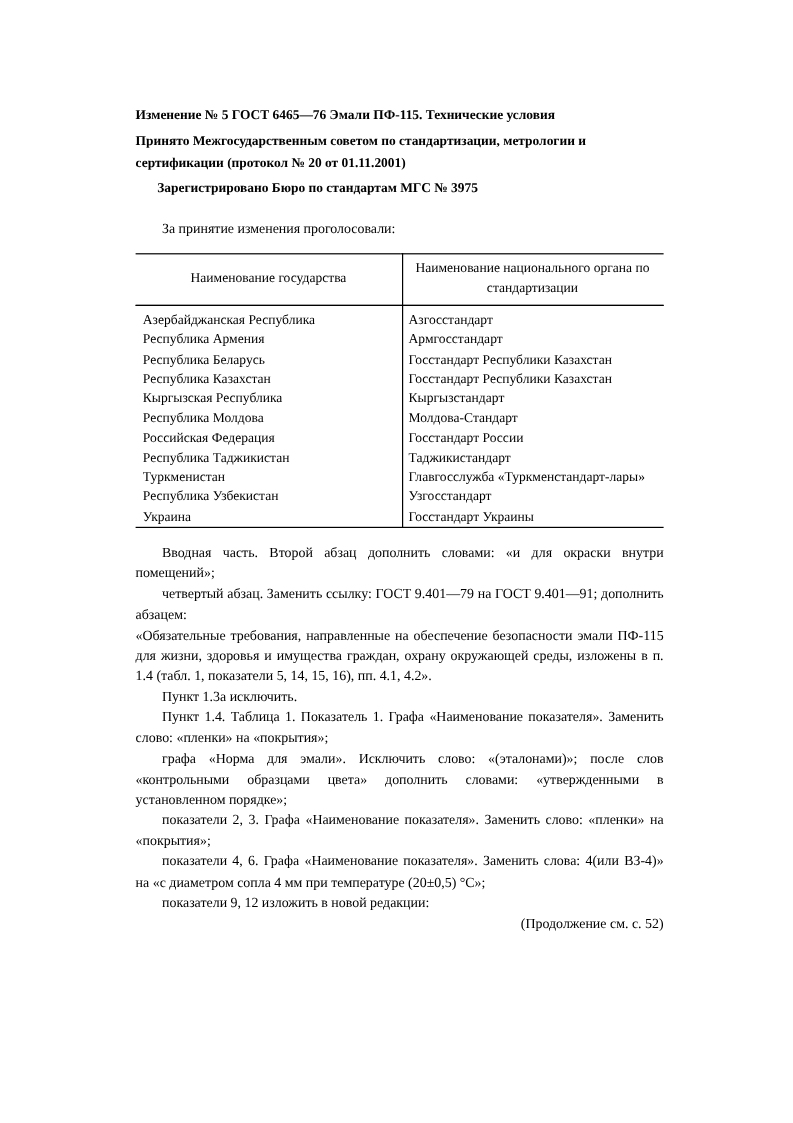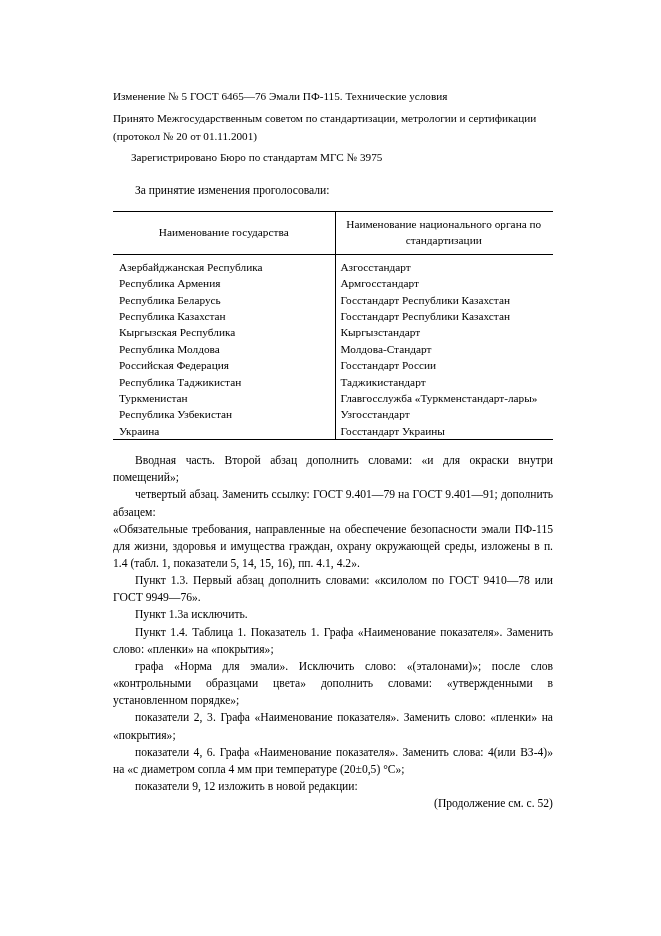--- a/index.html
+++ b/index.html
@@ -23,21 +23,21 @@
     height: 936px;
     padding: 0;
   }
   .content {
     position: absolute;
     left: 113px;
     top: 88px;
     width: 440px;
   }
   .hdr {
-    font-weight: normal;
+    font-weight: bold;
     font-size: 11.2px;
     line-height: 1.55;
     text-align: left;
   }
   .hdr-line1 { margin-bottom: 5px; }
   .hdr-line2 { margin-bottom: 0px; }
   .hdr-line3 { text-indent: 18px; margin-top: 4px; }
   .intro {
     margin-top: 18px;
     font-size: 11.6px;
@@ -172,21 +172,20 @@
         </tbody>
       </table>
       <div class="tbl-bottom"></div>
       <div class="vline" style="left:222px; top:0; height:100%;"></div>
     </div>
 
     <div class="body-text">
       <p>Вводная часть. Второй абзац дополнить словами: «и для окраски внутри помещений»;</p>
       <p>четвертый абзац. Заменить ссылку: ГОСТ 9.401—79 на ГОСТ 9.401—91; дополнить абзацем:</p>
       <p class="noindent">«Обязательные требования, направленные на обеспечение безопасности эмали ПФ-115 для жизни, здоровья и имущества граждан, охрану окружающей среды, изложены в п. 1.4 (табл. 1, показатели 5, 14, 15, 16), пп. 4.1, 4.2».</p>
-      <p>Пункт 1.3. Первый абзац дополнить словами: «ксилолом по ГОСТ 9410—78 или ГОСТ 9949—76».</p>
       <p>Пункт 1.3а исключить.</p>
       <p>Пункт 1.4. Таблица 1. Показатель 1. Графа «Наименование показателя». Заменить слово: «пленки» на «покрытия»;</p>
       <p>графа «Норма для эмали». Исключить слово: «(эталонами)»; после слов «контрольными образцами цвета» дополнить словами: «утвержденными в установленном порядке»;</p>
       <p>показатели 2, 3. Графа «Наименование показателя». Заменить слово: «пленки» на «покрытия»;</p>
       <p>показатели 4, 6. Графа «Наименование показателя». Заменить слова: 4(или ВЗ-4)» на «с диаметром сопла 4 мм при температуре (20±0,5) °С»;</p>
       <p>показатели 9, 12 изложить в новой редакции:</p>
     </div>
 
     <div class="tail">(Продолжение см. с. 52)</div>
 

